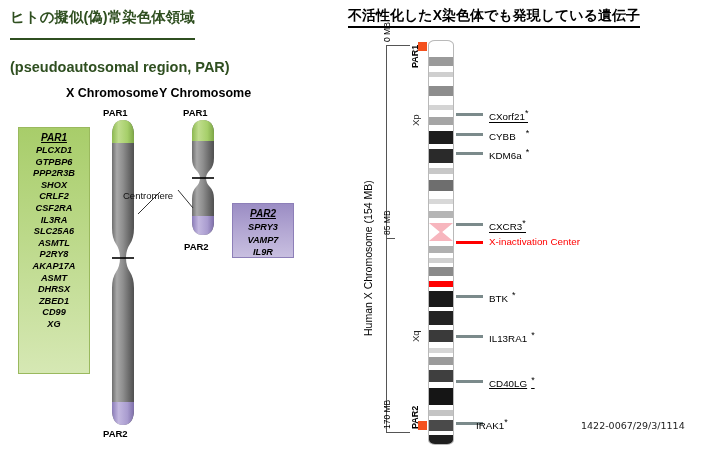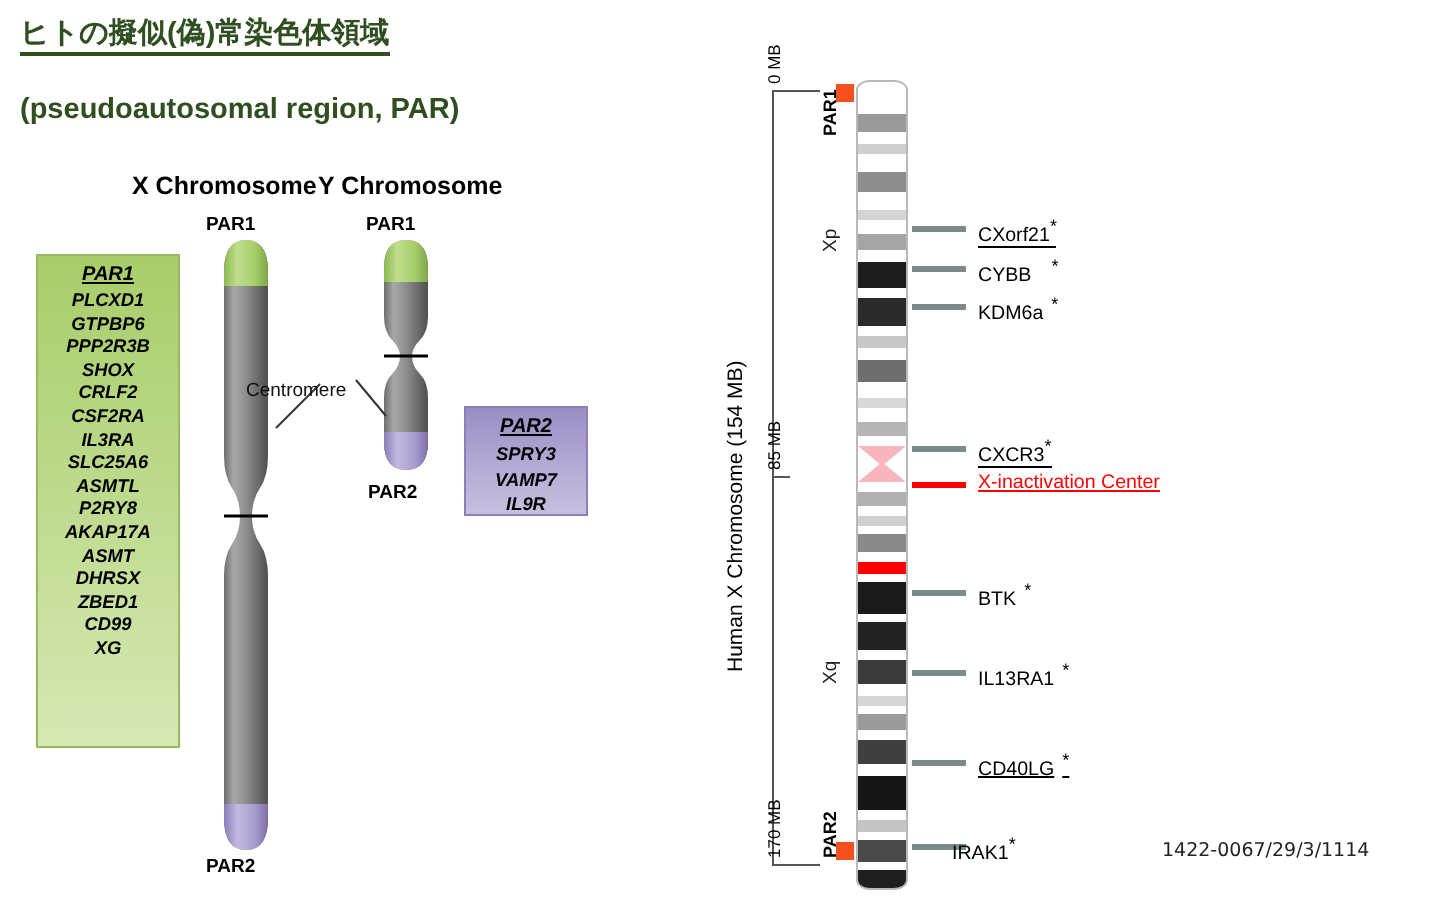--- a/index.html
+++ b/index.html
@@ -10,21 +10,21 @@
     position:relative;
     overflow:hidden;
   }
   .fig{position:absolute;left:0;top:0;width:725px;height:452px;}
 
   
   #left-title{
     position:absolute;left:10px;top:8px;width:330px;
     color:#2f4f20;font-weight:bold;font-size:14.5px;line-height:18px;
   }
-  #left-title .l1{display:inline-block;border-bottom:2px solid #2f4f20;padding-bottom:0px;}
+  #left-title .l1{display:inline-block;border-bottom:2px solid #2f4f20;padding-bottom:12px;}
   #left-title .l2{display:block;margin-top:18px;}
 
   .chrom-head{
     position:absolute;font-size:12.5px;font-weight:bold;color:#000;
     white-space:nowrap;
   }
   #x-chrom-label{left:66px;top:86px;}
   #y-chrom-label{left:159px;top:86px;}
 
   .par-tag{position:absolute;font-size:9.5px;font-weight:bold;color:#000;white-space:nowrap;}
@@ -208,20 +208,21 @@
     <span class="gene-item">XG</span>
   </div>
 
   <div id="par2-box">
     <span class="box-title">PAR2</span>
     <span class="gene-item">SPRY3</span>
     <span class="gene-item">VAMP7</span>
     <span class="gene-item">IL9R</span>
   </div>
 
+  <div id="right-title">不活性化したX染色体でも発現している遺伝子</div>
 
   <div id="ideo-wrap">
 
     <div id="axis-line"></div>
     <div class="tick" style="top:9px;"></div>
     <div class="tick" style="top:202px;"></div>
     <div class="tick" style="top:396px;"></div>
 
     <div class="tick-label" style="left:30px;top:6px;">0 MB</div>
     <div class="tick-label" style="left:30px;top:199px;">85 MB</div>
@@ -286,21 +287,21 @@
       <div class="gname" style="left:33px;"><span>KDM6a</span><span class="ast" style="margin-left:4px;">*</span></div>
     </div>
 
     <div class="callout" style="left:104px;top:182px;">
       <div class="lead" style="width:27px;"></div>
       <div class="gname underline-name" style="left:33px;"><span>CXCR3</span><span class="ast">*</span></div>
     </div>
 
     <div class="callout xic" style="left:104px;top:200px;">
       <div class="lead" style="width:27px;"></div>
-      <div class="gname" style="left:33px;text-decoration:underline;">X-inactivation Center</div>
+      <div class="gname" style="left:33px;">X-inactivation Center</div>
     </div>
 
     <div class="callout" style="left:104px;top:254px;">
       <div class="lead" style="width:27px;"></div>
       <div class="gname" style="left:33px;"><span>BTK</span><span class="ast" style="margin-left:4px;">*</span></div>
     </div>
 
     <div class="callout" style="left:104px;top:294px;">
       <div class="lead" style="width:27px;"></div>
       <div class="gname" style="left:33px;"><span>IL13RA1</span><span class="ast" style="margin-left:4px;">*</span></div>

